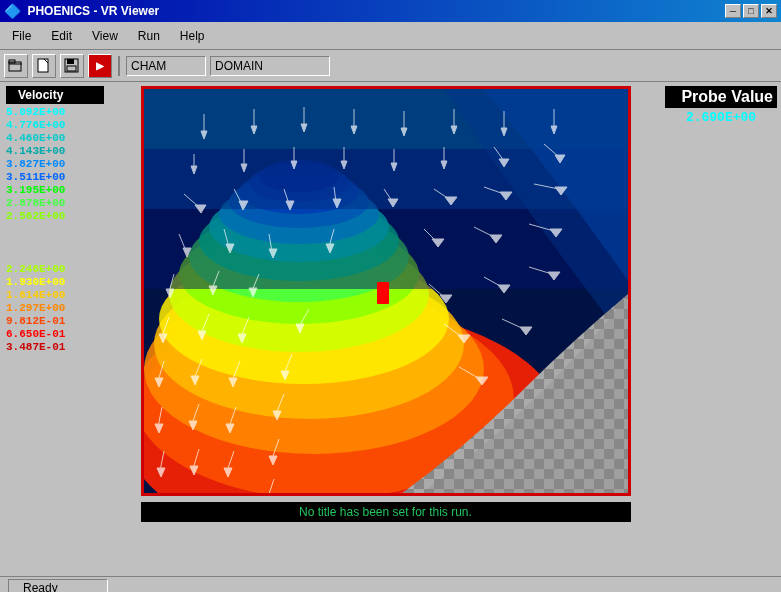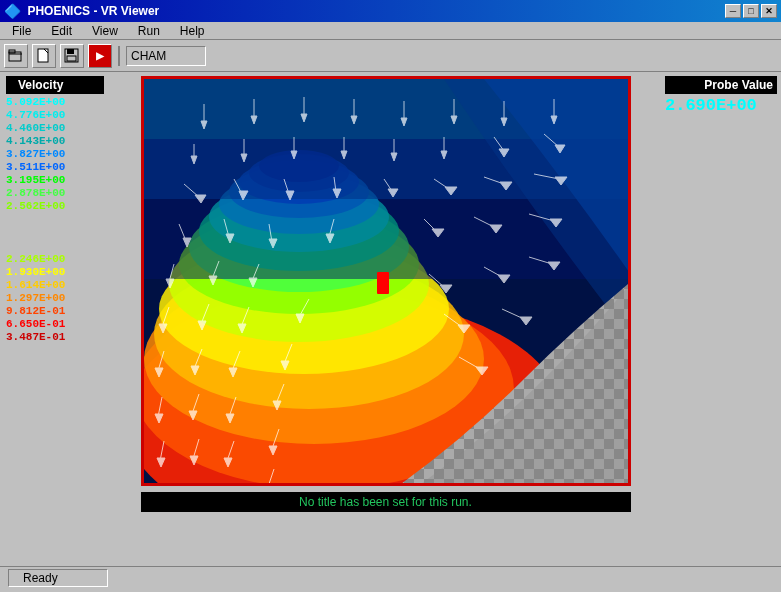--- a/index.html
+++ b/index.html
@@ -47,21 +47,21 @@
       align-items: center;
       justify-content: center;
       font-size: 9px;
       cursor: pointer;
       color: black;
     }
 
     
     .menu-bar {
       background: #c0c0c0;
-      height: 18px;
+      height: 28px;
       display: flex;
       align-items: center;
       border-bottom: 1px solid #808080;
       padding: 0 4px;
       gap: 4px;
     }
     .menu-item {
       padding: 2px 8px;
       font-size: 12px;
       cursor: pointer;
@@ -154,33 +154,33 @@
       overflow: hidden;
       background: #000040;
     }
 
     
     .probe-panel {
       width: 120px;
       padding: 4px;
     }
     .probe-title {
-      font-size: 12px;
+      font-size: 16px;
       font-weight: bold;
       color: white;
       background: #000000;
       padding: 2px 4px;
       text-align: right;
     }
     .probe-value {
-      font-size: 17px;
+      font-size: 13px;
       font-weight: bold;
       color: #00ffff;
       font-family: 'Courier New', monospace;
-      text-align: left;
+      text-align: center;
       margin-top: 2px;
     }
 
     
     .status-bar {
       background: #c0c0c0;
       height: 22px;
       border-top: 1px solid #808080;
       display: flex;
       align-items: center;
@@ -257,20 +257,21 @@
       <rect x="1" y="1" width="13" height="13" fill="#c0c0c0" stroke="#000" stroke-width="1"></rect>
       <rect x="3" y="1" width="7" height="5" fill="#000"></rect>
       <rect x="3" y="8" width="9" height="5" fill="#c0c0c0" stroke="#000" stroke-width="1"></rect>
     </svg>
   </div>
   <div class="toolbar-btn" style="background:#cc0000;">
     <span style="color:white;font-size:10px;font-weight:bold;">▶</span>
   </div>
   <div class="toolbar-separator"></div>
   <input class="toolbar-input cham-input" type="text" value="CHAM" style="">
+  <input class="toolbar-input domain-input" type="text" value="DOMAIN" style="">
 </div>
 
 <div class="main-content">
 
   <div class="legend-panel">
     <div class="legend-title">Velocity</div>
     <div class="legend-values" id="legend-values-container">
     <div class="legend-value v1">5.092E+00</div>
         <div class="legend-value v2">4.776E+00</div>
         <div class="legend-value v3">4.460E+00</div>

